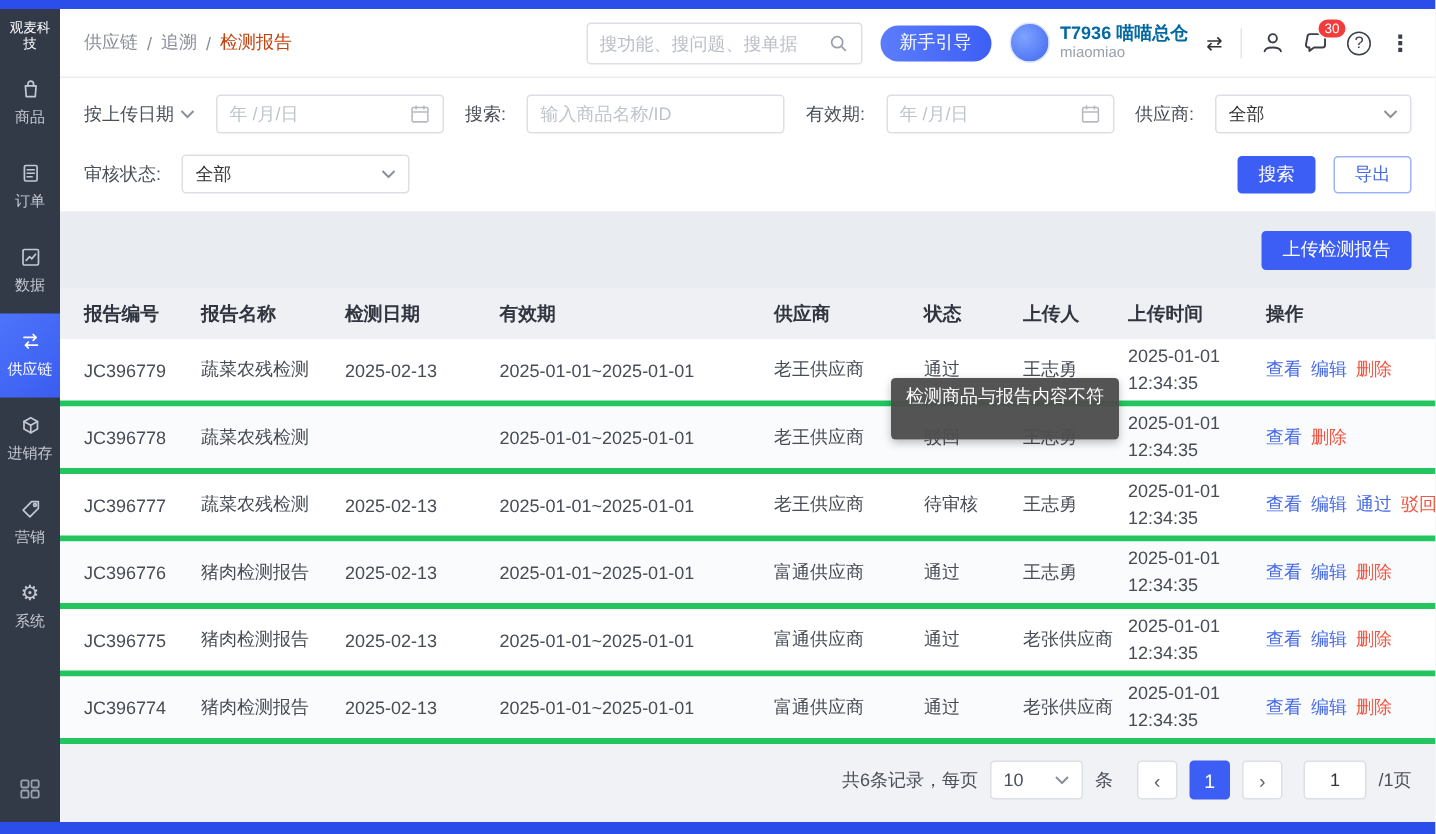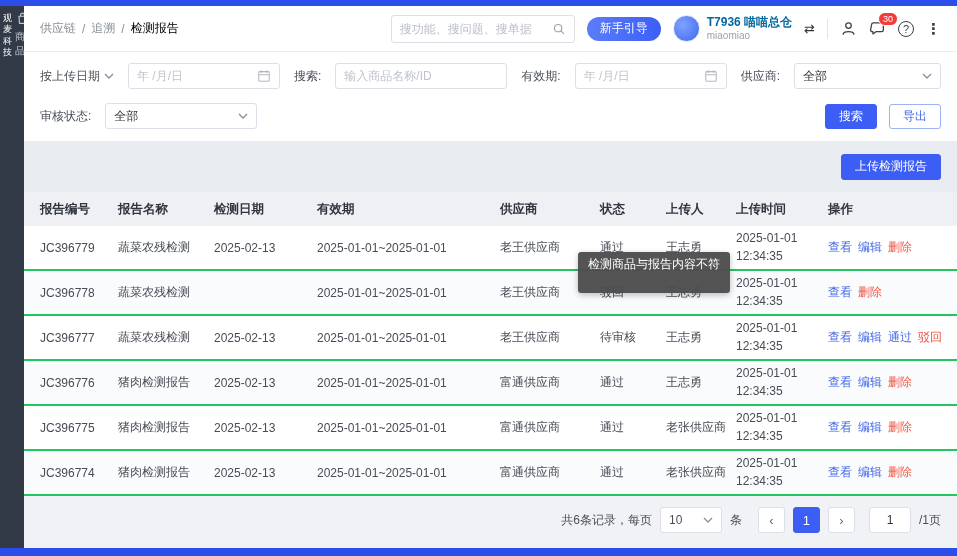--- a/index.html
+++ b/index.html
@@ -3,35 +3,35 @@
 <meta charset="utf-8">
 <style>
   *{margin:0;padding:0;box-sizing:border-box}
   html,body{width:957px;height:556px}
   body{font-family:"Liberation Sans","DejaVu Sans",sans-serif;background:#fff;overflow:hidden;position:relative}
   .edge{position:absolute;left:0;right:0;background:#2b4eea}
   .edge.top{top:0;height:6px}
   .edge.bottom{bottom:0;height:8px}
   .app{position:absolute;top:6px;bottom:8px;left:0;right:0;display:flex;background:#f0f2f5}
   
-  .sidebar{width:24px;background:#333a47;display:flex;flex-direction:row;color:#c3c8d2;flex:none}
+  .sidebar{width:40px;background:#333a47;display:flex;flex-direction:column;color:#c3c8d2;flex:none}
   .logo{padding:7px 3px 5px;font-size:9px;line-height:1.25;color:#fff;text-align:center}
   .sb-item{height:56px;display:flex;flex-direction:column;align-items:center;justify-content:center;gap:4px;cursor:pointer}
   .sb-item .icn{width:15px;height:15px;stroke:currentColor;fill:none;stroke-width:1.2;stroke-linecap:round;stroke-linejoin:round}
   .sb-label{font-size:10px}
   .sb-item.active{background:linear-gradient(135deg,#4d74fb,#3a5cf0);color:#fff}
   .sb-gear{font-size:14px;line-height:15px;height:15px}
   .sb-spacer{flex:1}
   .sb-bottom{padding:10px 0 14px;display:flex;justify-content:center}
   .sb-bottom svg{width:16px;height:16px;stroke:#99a0ac;fill:none;stroke-width:1.2}
   
   .main{flex:1;display:flex;flex-direction:column;position:relative;min-width:0}
   .topbar{height:46px;background:#fff;display:flex;align-items:center;padding:0 16px;gap:10px;border-bottom:1px solid #ebedf0}
   .breadcrumb{font-size:12px;color:#8a8f99;display:flex;gap:6px;align-items:center;white-space:nowrap}
-  .breadcrumb .cur{color:#000000}
+  .breadcrumb .cur{color:#c2410c}
   .tb-right{margin-left:auto;display:flex;align-items:center;gap:12px}
   .gsearch{width:184px;height:28px;border:1px solid #dcdfe6;border-radius:3px;display:flex;align-items:center;padding:0 8px;gap:6px;background:#fff}
   .gsearch input{border:0;outline:0;flex:1;font-size:12px;color:#333;min-width:0;background:transparent}
   .gsearch input::placeholder{color:#b9bec7}
   .gsearch svg{width:14px;height:14px;stroke:#9aa0ab;fill:none;stroke-width:1.3;flex:none}
   .pill{height:24px;padding:0 13px;border:0;border-radius:12px;background:linear-gradient(90deg,#5b7dfb,#3d5ef5);color:#fff;font-size:12px;cursor:pointer;white-space:nowrap}
   .store{display:flex;align-items:center;gap:7px;cursor:pointer}
   .avatar{width:27px;height:27px;border-radius:50%;background:radial-gradient(circle at 35% 35%,#7fa3ff,#3f66f0);border:1px solid #dde4ff;flex:none}
   .store-code{font-size:12px;color:#0369a1;font-weight:700;line-height:1.25;white-space:nowrap}
   .store-sub{font-size:10px;color:#9aa0ab;line-height:1.25}
@@ -56,21 +56,21 @@
   .sel{justify-content:space-between;cursor:pointer}
   .r2btns{margin-left:auto;display:flex;gap:12px}
   .btn{height:25px;padding:0 13px;border-radius:3px;font-size:12px;cursor:pointer;white-space:nowrap}
   .btn.primary{background:#3d5ef5;border:1px solid #3d5ef5;color:#fff}
   .btn.outline{background:#fff;border:1px solid #9db1f5;color:#4468e6}
   
   .band{height:51px;background:#e9ecf0;display:flex;align-items:center;justify-content:flex-end;padding:0 16px}
   .band .btn{height:26px}
   .tr{display:grid;grid-template-columns:78px 96px 103px 183px 100px 66px 70px 92px 1fr;align-items:center;padding:0 16px}
   .thead{height:34px;background:#eef0f3;font-weight:700;color:#303540;font-size:12.5px}
-  .trow{height:45px;background:#fff;border-bottom:2px solid #22c55e;font-size:12px;color:#474c55}
+  .trow{height:45px;background:#fff;border-bottom:4px solid #22c55e;font-size:12px;color:#474c55}
   .trow.alt{background:#fafbfd}
   .c-time{line-height:1.45;padding-right:6px}
   .acts{display:flex;gap:6px;white-space:nowrap}
   .act{cursor:pointer;font-size:12px}
   .act.blue{color:#4468e6}
   .act.red{color:#f25643}
   
   .tfoot{flex:1;background:#f0f2f5;display:flex;justify-content:flex-end;align-items:flex-start;padding:11px 16px 14px}
   .pg{display:flex;align-items:center;gap:8px;font-size:12px;color:#4a4f58}
   .pg-sel{width:62px;height:26px;border:1px solid #dcdfe6;border-radius:3px;background:#fff;display:flex;align-items:center;justify-content:space-between;padding:0 8px;cursor:pointer}

